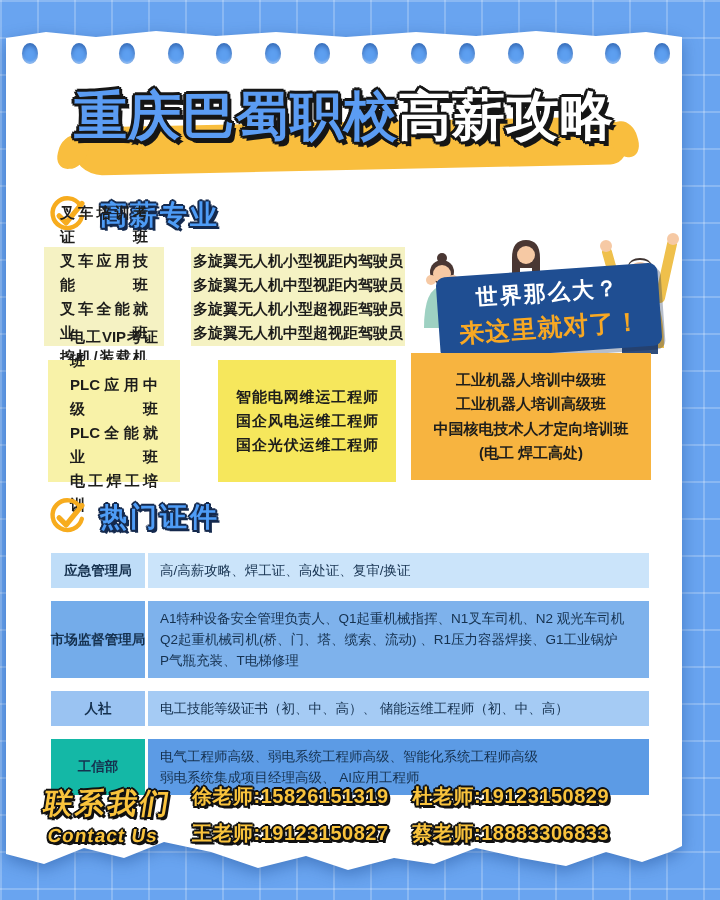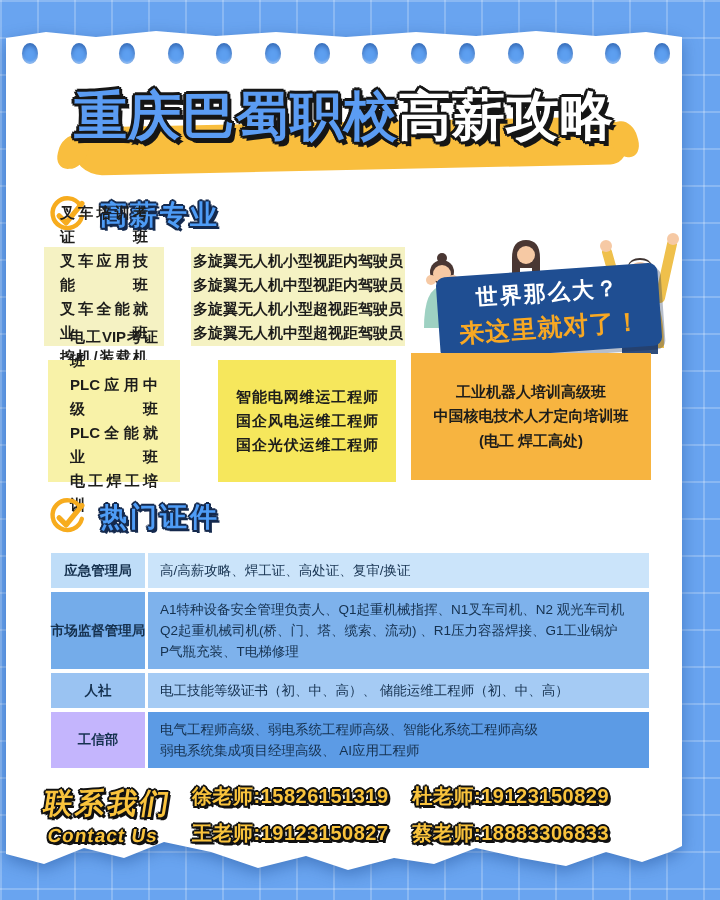--- a/index.html
+++ b/index.html
@@ -76,34 +76,34 @@
   .illus{position:absolute;left:398px;top:200px;width:276px;height:126px;}
   .illus svg{position:absolute;inset:0;}
   .banner{
     position:absolute;left:34px;top:42px;width:214px;background:#1F4E92;border-radius:9px;
     transform:rotate(-4deg);padding:8px 4px 9px;text-align:center;
     box-shadow:3px 4px 0 rgba(15,40,80,.3);
   }
   .banner .l1{color:#ffffff;font-size:22px;font-weight:900;letter-spacing:2px;}
   .banner .l2{color:#F8A823;font-size:25px;font-weight:900;letter-spacing:1px;margin-top:3px;}
   
-  .cert-table{position:absolute;left:45px;top:525px;width:598px;display:flex;flex-direction:column;gap:4px;}
+  .cert-table{position:absolute;left:45px;top:525px;width:598px;display:flex;flex-direction:column;gap:13px;}
   .t-row{display:flex;gap:3px;}
   .t-org{
     width:94px;flex:none;display:flex;align-items:center;justify-content:center;
     font-weight:bold;font-size:13.5px;color:#15314f;white-space:nowrap;
   }
   .t-content{
     flex:1;padding:7px 12px;font-size:13.5px;line-height:21px;color:#15314f;
     white-space:pre-line;display:flex;align-items:center;
   }
   .t-row:nth-child(1) .t-org{background:#BFDDF8;} .t-row:nth-child(1) .t-content{background:#CBE4FA;}
   .t-row:nth-child(2) .t-org{background:#74ACEA;} .t-row:nth-child(2) .t-content{background:#7EB2EC;}
   .t-row:nth-child(3) .t-org{background:#9AC3F2;} .t-row:nth-child(3) .t-content{background:#A5CBF4;}
-  .t-row:nth-child(4) .t-org{background:#c4b5fd;} .t-row:nth-child(4) .t-content{background:#5C9BE5;}
+  .t-row:nth-child(4) .t-org{background:#14b8a6;} .t-row:nth-child(4) .t-content{background:#5C9BE5;}
   
   .contact{position:absolute;left:36px;top:755px;width:624px;display:flex;align-items:center;}
   .outline-y{
     color:#F9C33C;
     text-shadow:-2px 0 #111,2px 0 #111,0 -2px #111,0 2px #111,
       -1.5px -1.5px #111,1.5px -1.5px #111,-1.5px 1.5px #111,1.5px 1.5px #111,3px 3px 0 #111;
   }
   .c-head{transform:skewX(-9deg);margin-right:22px;flex:none;text-align:center;}
   .c-cn{font-size:29px;font-weight:900;letter-spacing:3px;}
   .c-en{font-size:19px;font-weight:900;letter-spacing:1px;margin-top:1px;}
@@ -208,20 +208,21 @@
         <div class="box-item">PLC应用中级班</div>
         <div class="box-item">PLC全能就业班</div>
         <div class="box-item">电工焊工培训</div>
       </div>
   <div class="box box-energy">
         <div class="box-item">智能电网维运工程师</div>
         <div class="box-item">国企风电运维工程师</div>
         <div class="box-item">国企光伏运维工程师</div>
       </div>
   <div class="box box-robot">
+        <div class="box-item">工业机器人培训中级班</div>
         <div class="box-item">工业机器人培训高级班</div>
         <div class="box-item">中国核电技术人才定向培训班</div>
         <div class="box-item">(电工 焊工高处)</div>
       </div>
 
   <div class="sec sec-certs">
     <svg class="check" viewBox="0 0 48 48">
       <path d="M39 13 A17 17 0 1 0 41 26" fill="none" stroke="#F7AC1E" stroke-width="5" stroke-linecap="round"></path>
       <path d="M15 25 L23 33 L41 11" fill="none" stroke="#F7AC1E" stroke-width="6" stroke-linecap="round" stroke-linejoin="round"></path>
     </svg>

